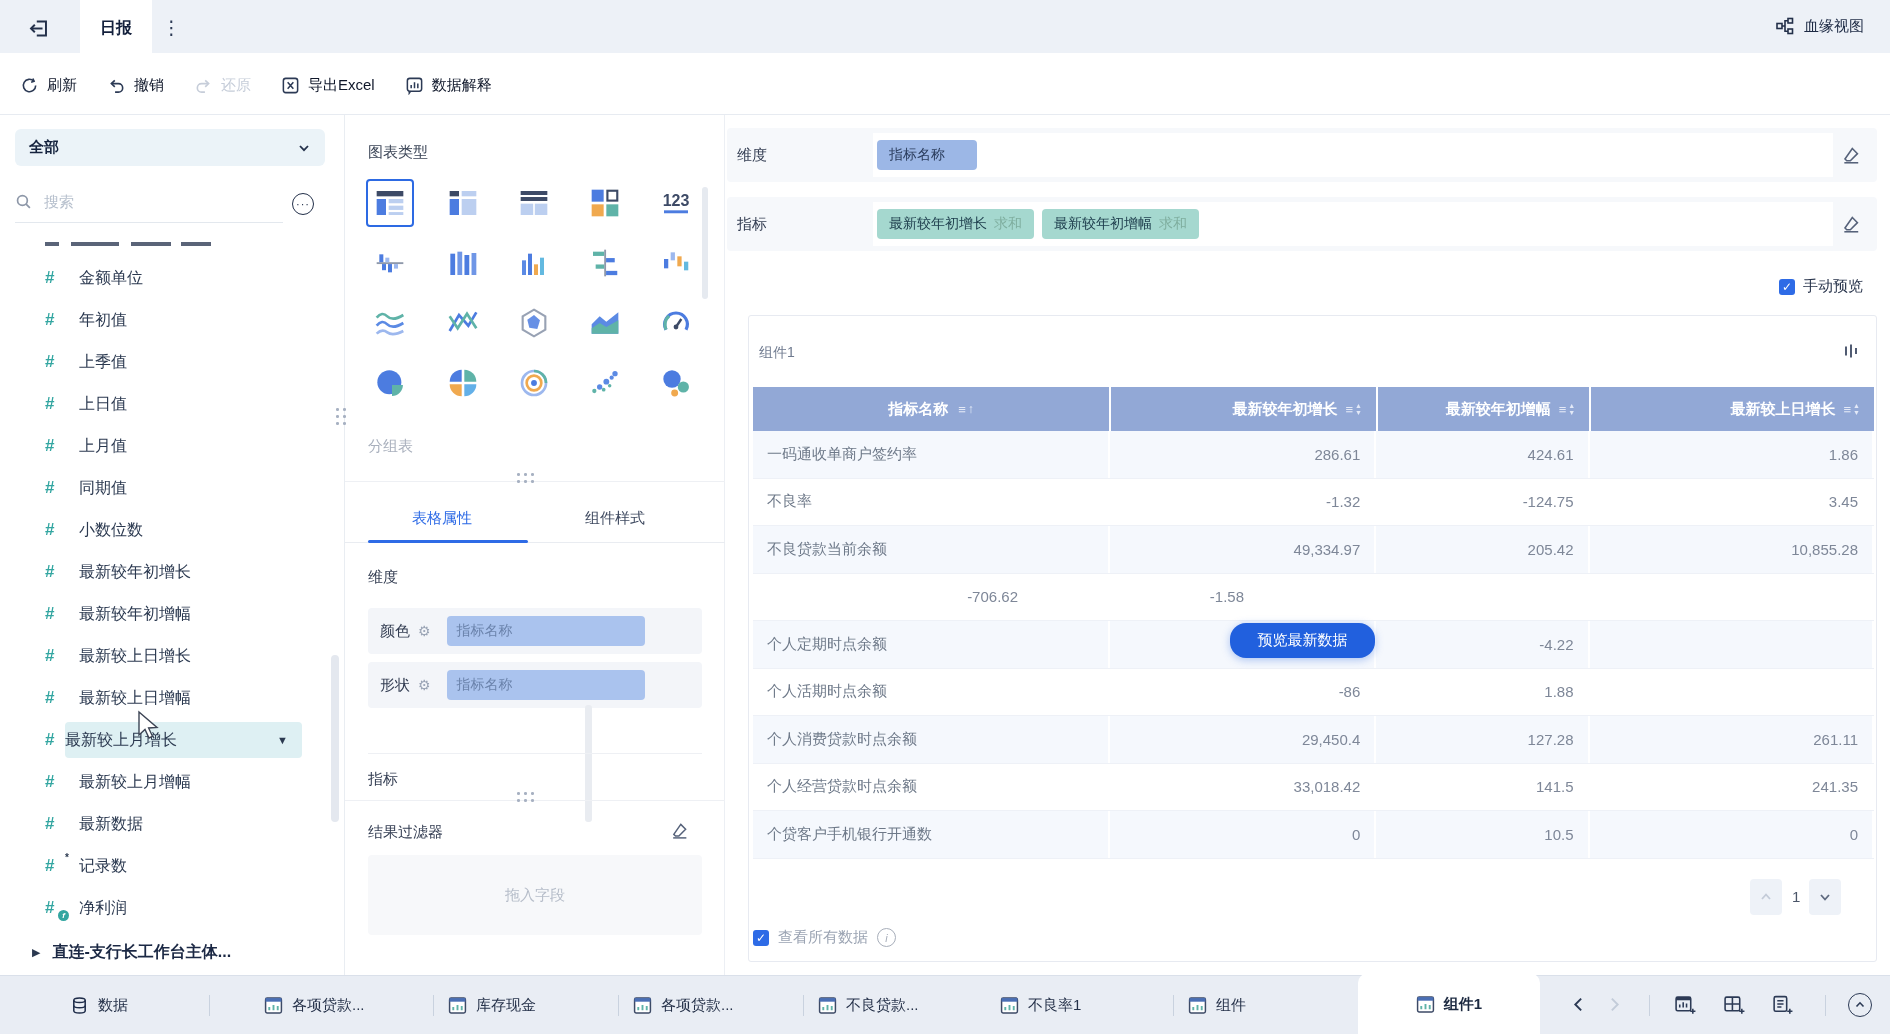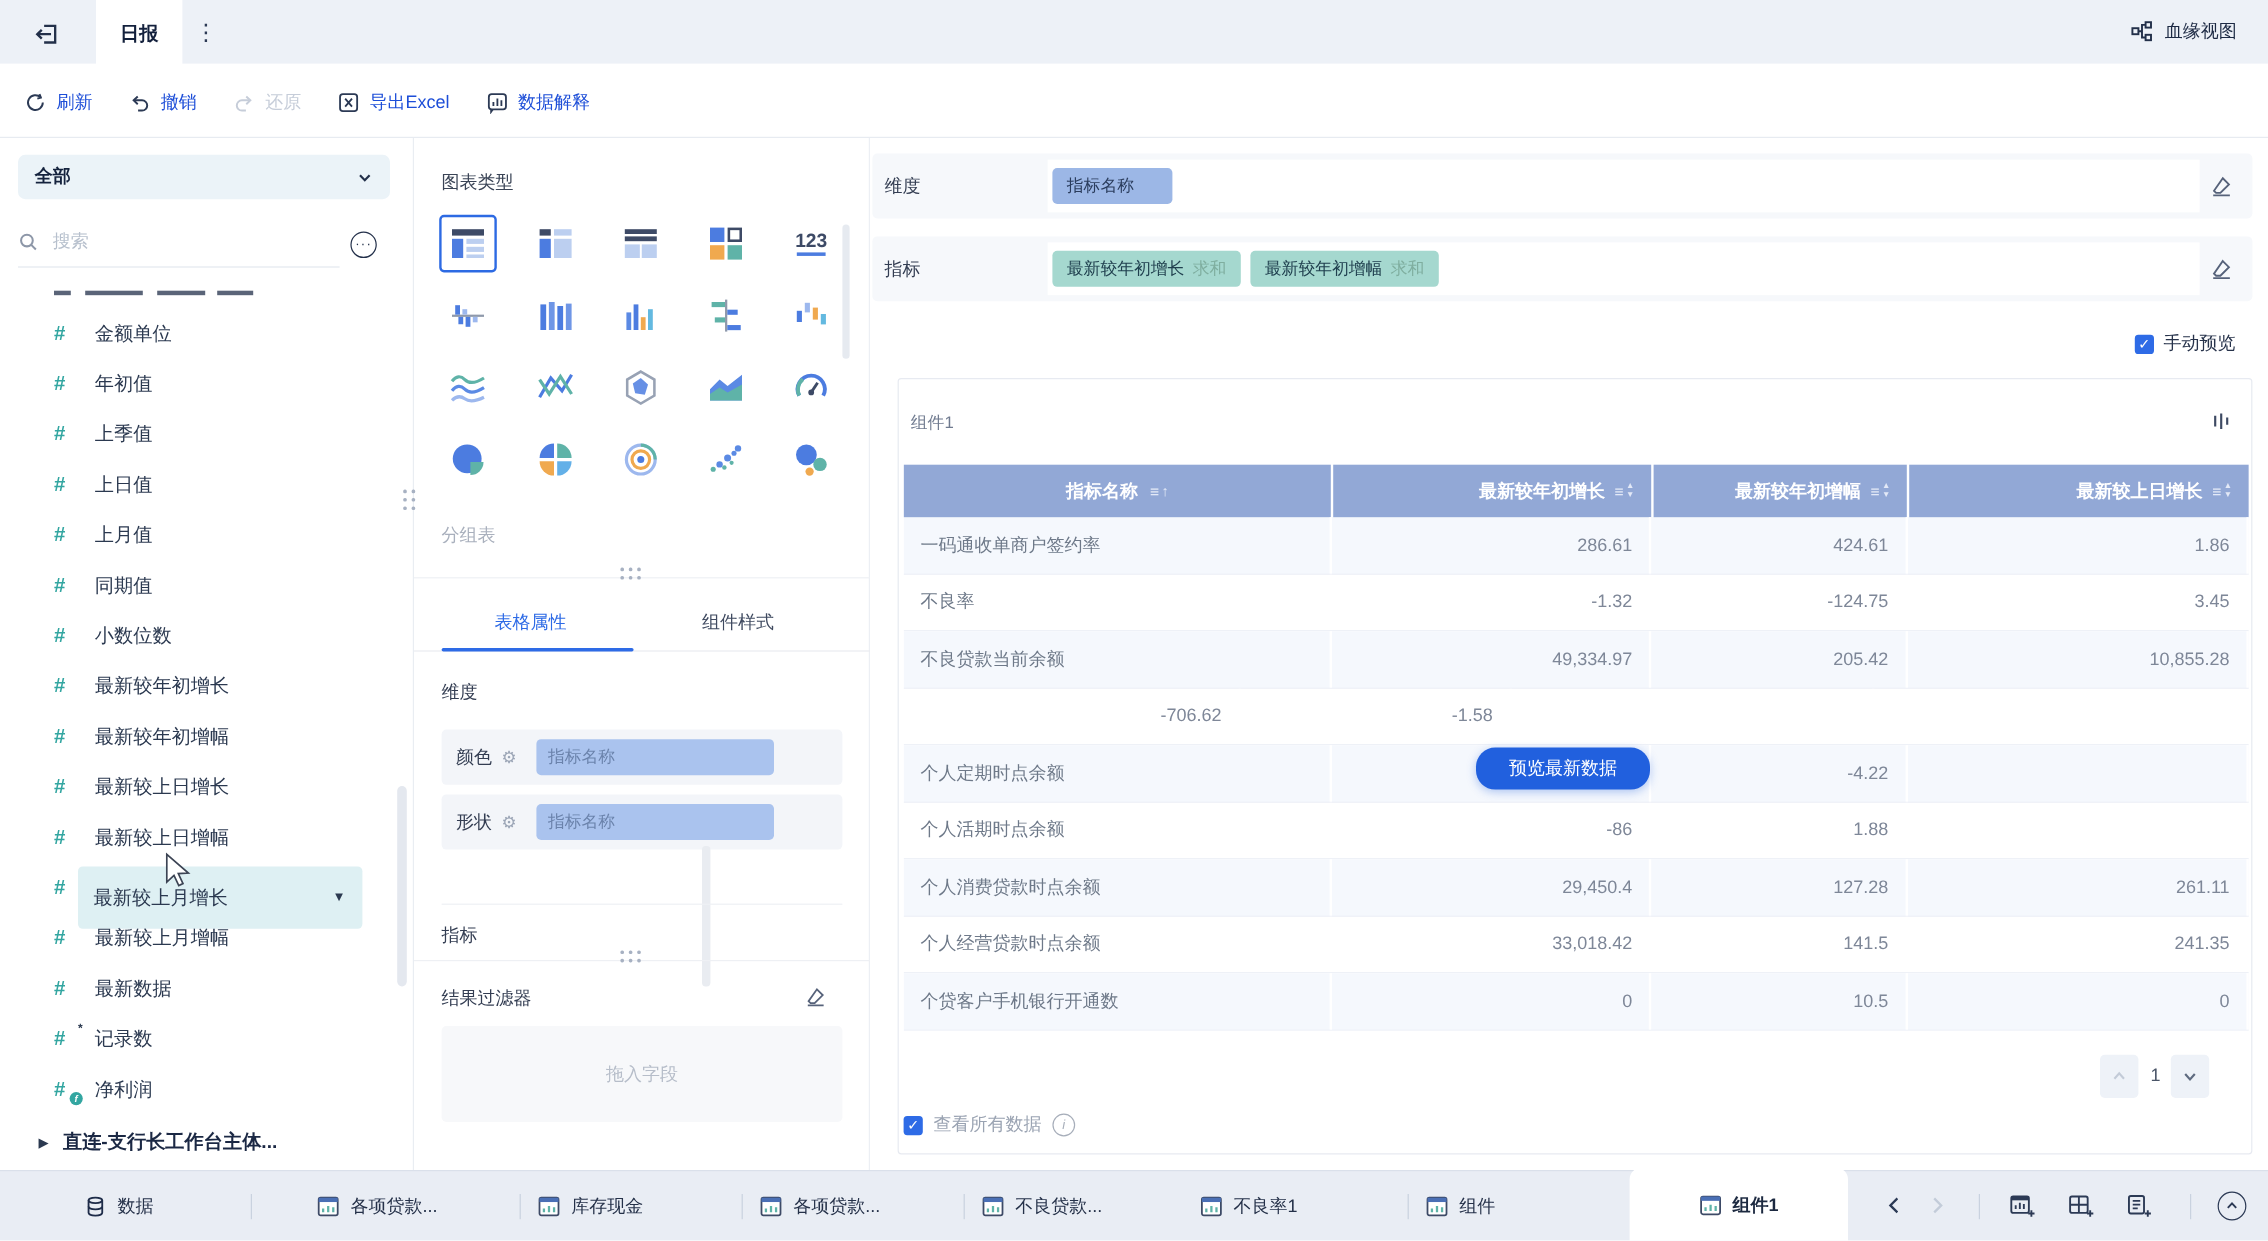--- a/index.html
+++ b/index.html
@@ -9,21 +9,21 @@
   .flex{display:flex;align-items:center;}
   svg{display:block;}
   
   .navbar{left:0;top:0;width:1890px;height:53px;background:#edf1f7;}
   .doc-tab{left:80px;top:0;width:72px;height:57px;background:#fff;justify-content:center;font-weight:bold;font-size:16px;color:#13203c;}
   .kebab{left:162px;top:16px;font-size:19px;color:#2c3a55;letter-spacing:0;line-height:24px;}
   .lineage{right:26px;top:16px;gap:9px;font-size:15px;color:#1d2a44;cursor:pointer;}
   
   .toolbar{left:0;top:57px;width:1890px;height:58px;background:#fff;border-bottom:1px solid #e7ebf1;box-sizing:border-box;
            display:flex;align-items:center;padding-left:20px;gap:30px;}
-  .tool{display:flex;align-items:center;gap:8px;font-size:15px;color:#1d4ed8;cursor:pointer;}
+  .tool{display:flex;align-items:center;gap:8px;font-size:15px;color:#0f172a;cursor:pointer;}
   .tool.disabled{color:#c6cdd9;cursor:default;}
   
   .sidebar{left:0;top:115px;width:345px;height:860px;background:#fff;border-right:1px solid #e9edf2;box-sizing:border-box;}
   .all-pill{left:15px;top:14px;width:310px;height:37px;background:#ebf3f8;border-radius:6px;box-sizing:border-box;
             padding:0 14px;justify-content:space-between;font-size:15px;font-weight:bold;color:#15233e;cursor:pointer;}
   .search-row{left:15px;top:66px;width:268px;height:42px;border-bottom:1px solid #e3e8ee;box-sizing:border-box;gap:10px;}
   .search-row input{border:none;outline:none;font-size:15px;color:#26324a;width:200px;background:transparent;font-family:inherit;}
   .search-row input::placeholder{color:#b7c0cd;}
   .more-circle{left:292px;top:78px;width:22px;height:22px;border:1.6px solid #23304a;border-radius:50%;box-sizing:border-box;
                justify-content:center;color:#23304a;font-size:11px;letter-spacing:1px;line-height:10px;cursor:pointer;}
@@ -257,21 +257,21 @@
     <div class="abs flex field-row" style="top:520px">
         <span class="hashicon">#</span>
         <span>最新较上日增长</span>
       </div>
     <div class="abs flex field-row" style="top:562px">
         <span class="hashicon">#</span>
         <span>最新较上日增幅</span>
       </div>
     <div class="abs flex field-row" style="top:604px;padding-left:45px;">
       <span class="hashicon">#</span>
-      <span class="flex hoverrow" style="position:absolute;left:65px;top:3px;width:237px;height:52px;padding-left:13px;box-sizing:border-box;">
+      <span class="flex hoverrow" style="position:absolute;left:65px;top:3px;width:237px;height:36px;box-sizing:border-box;">
         <span>最新较上月增长</span>
         <span class="caret-down">▼</span>
       </span>
     </div>
     <div class="abs flex field-row" style="top:646px">
         <span class="hashicon">#</span>
         <span>最新较上月增幅</span>
       </div>
     <div class="abs flex field-row" style="top:688px">
         <span class="hashicon">#</span>

